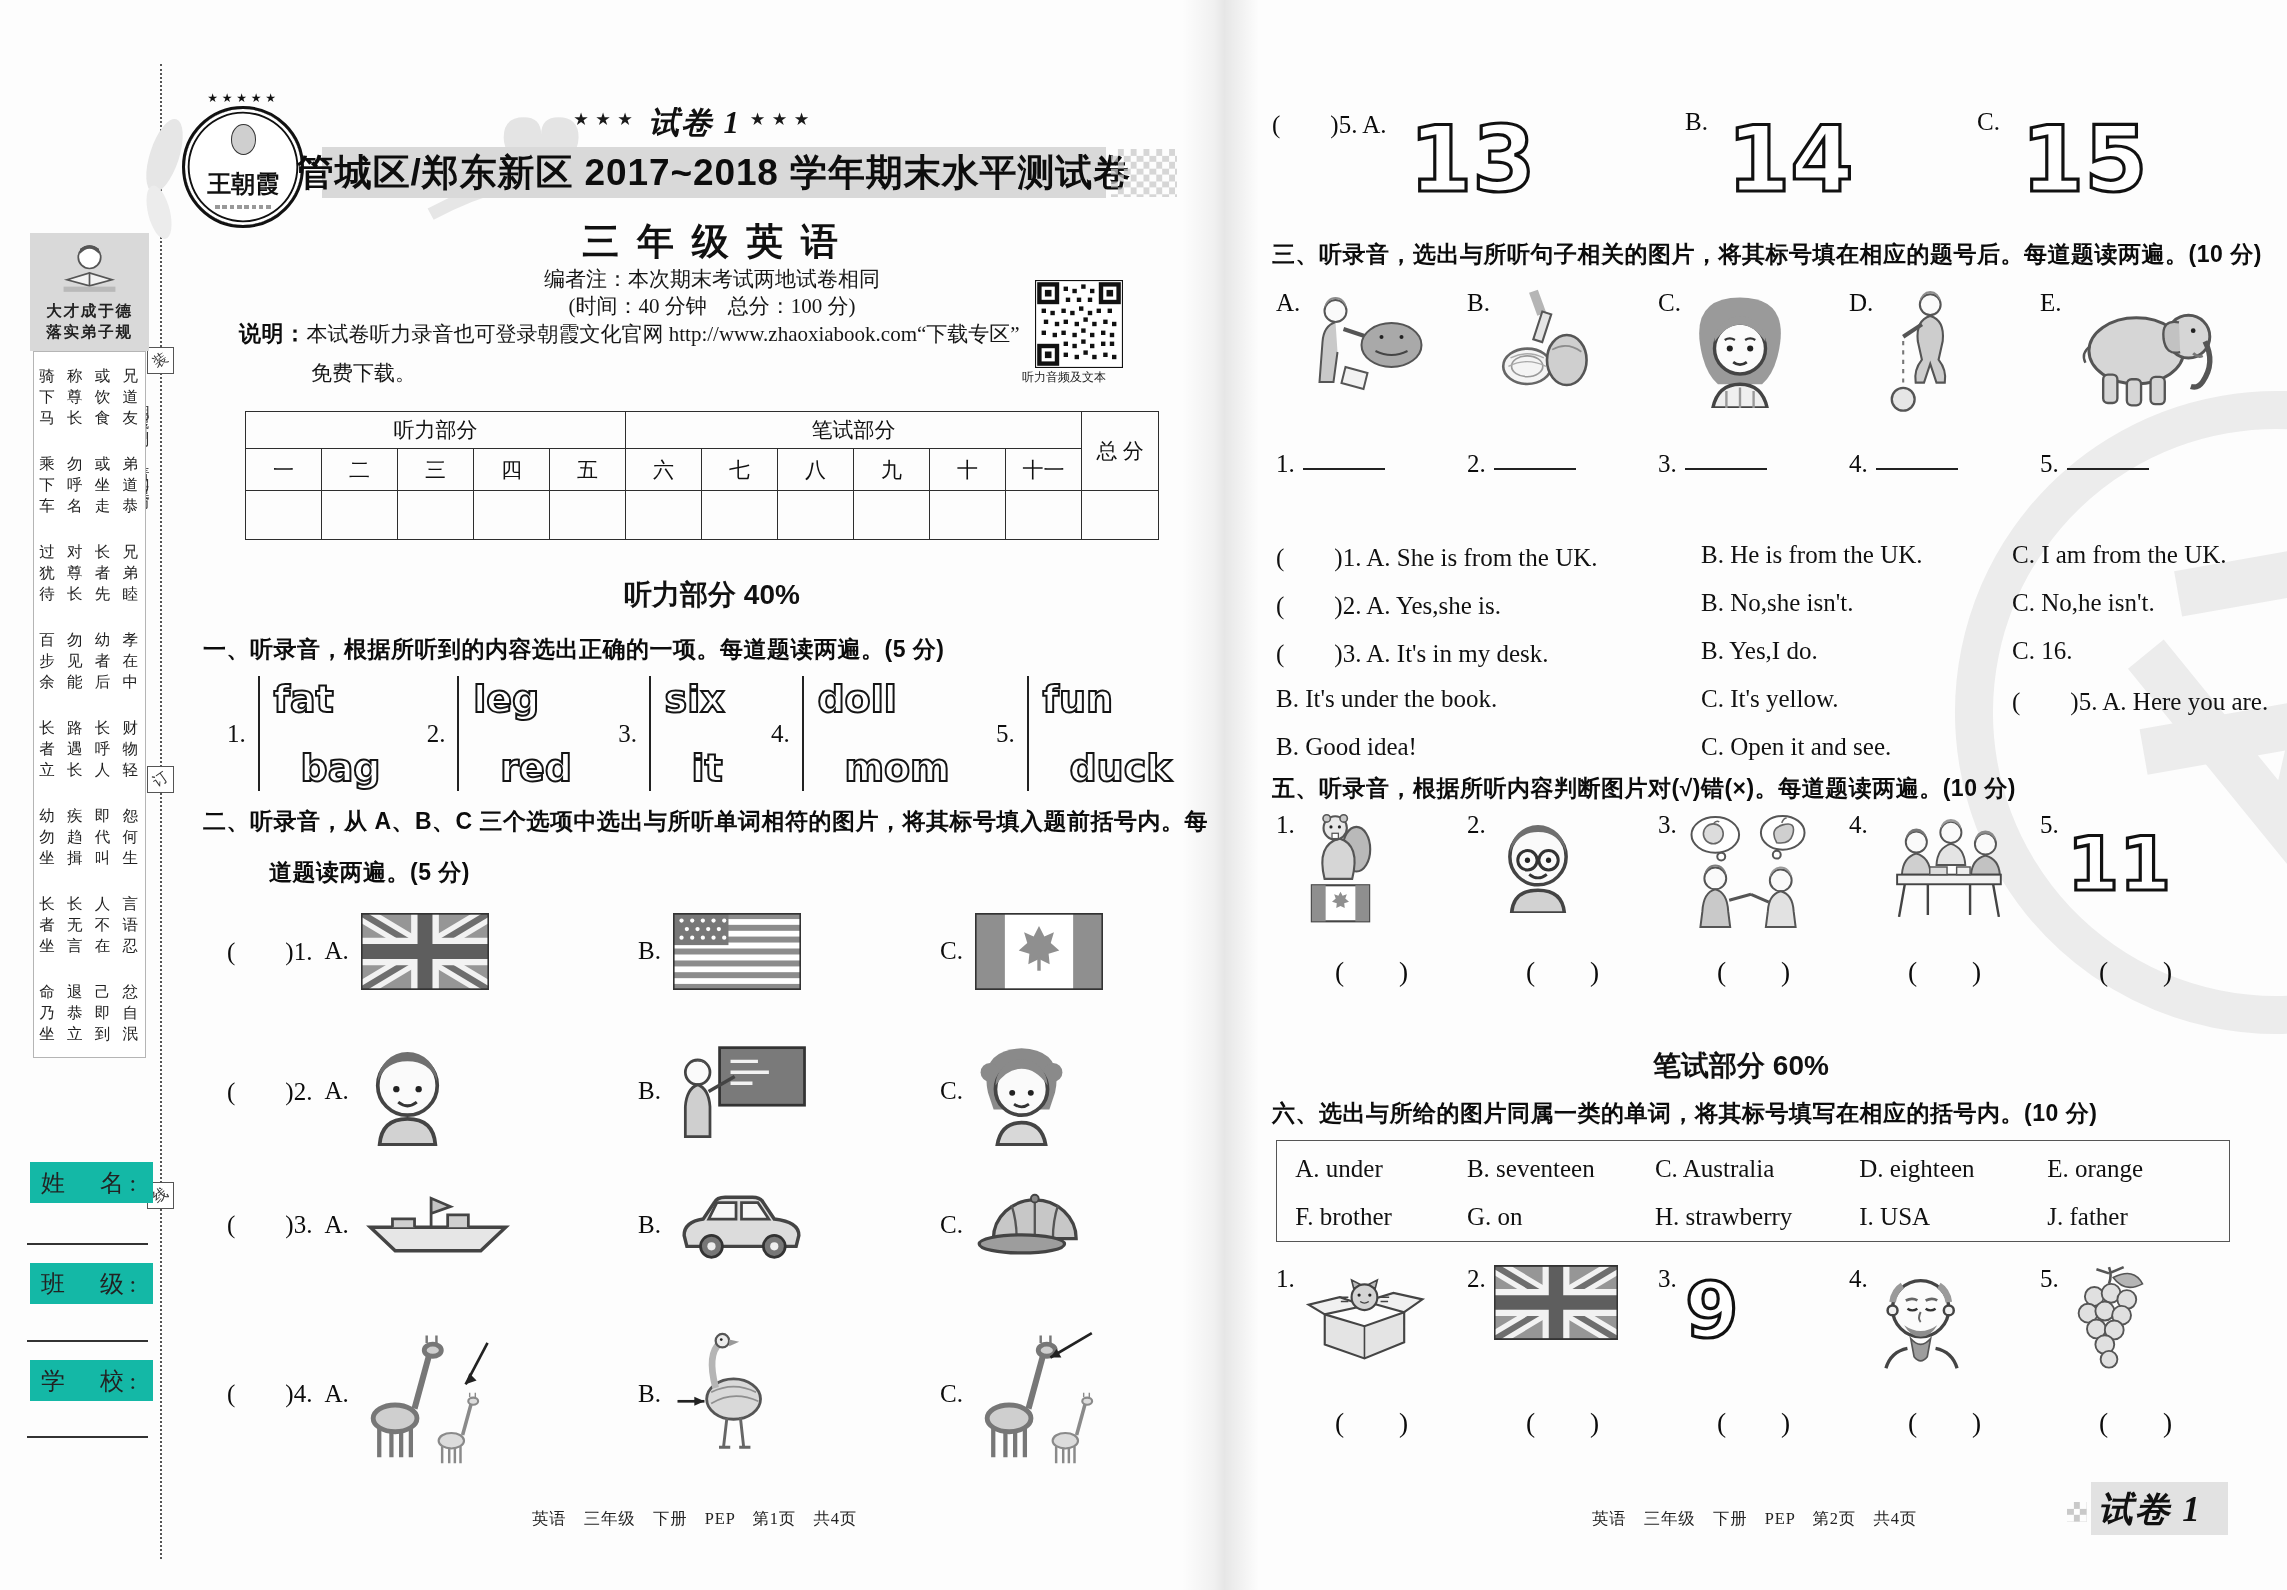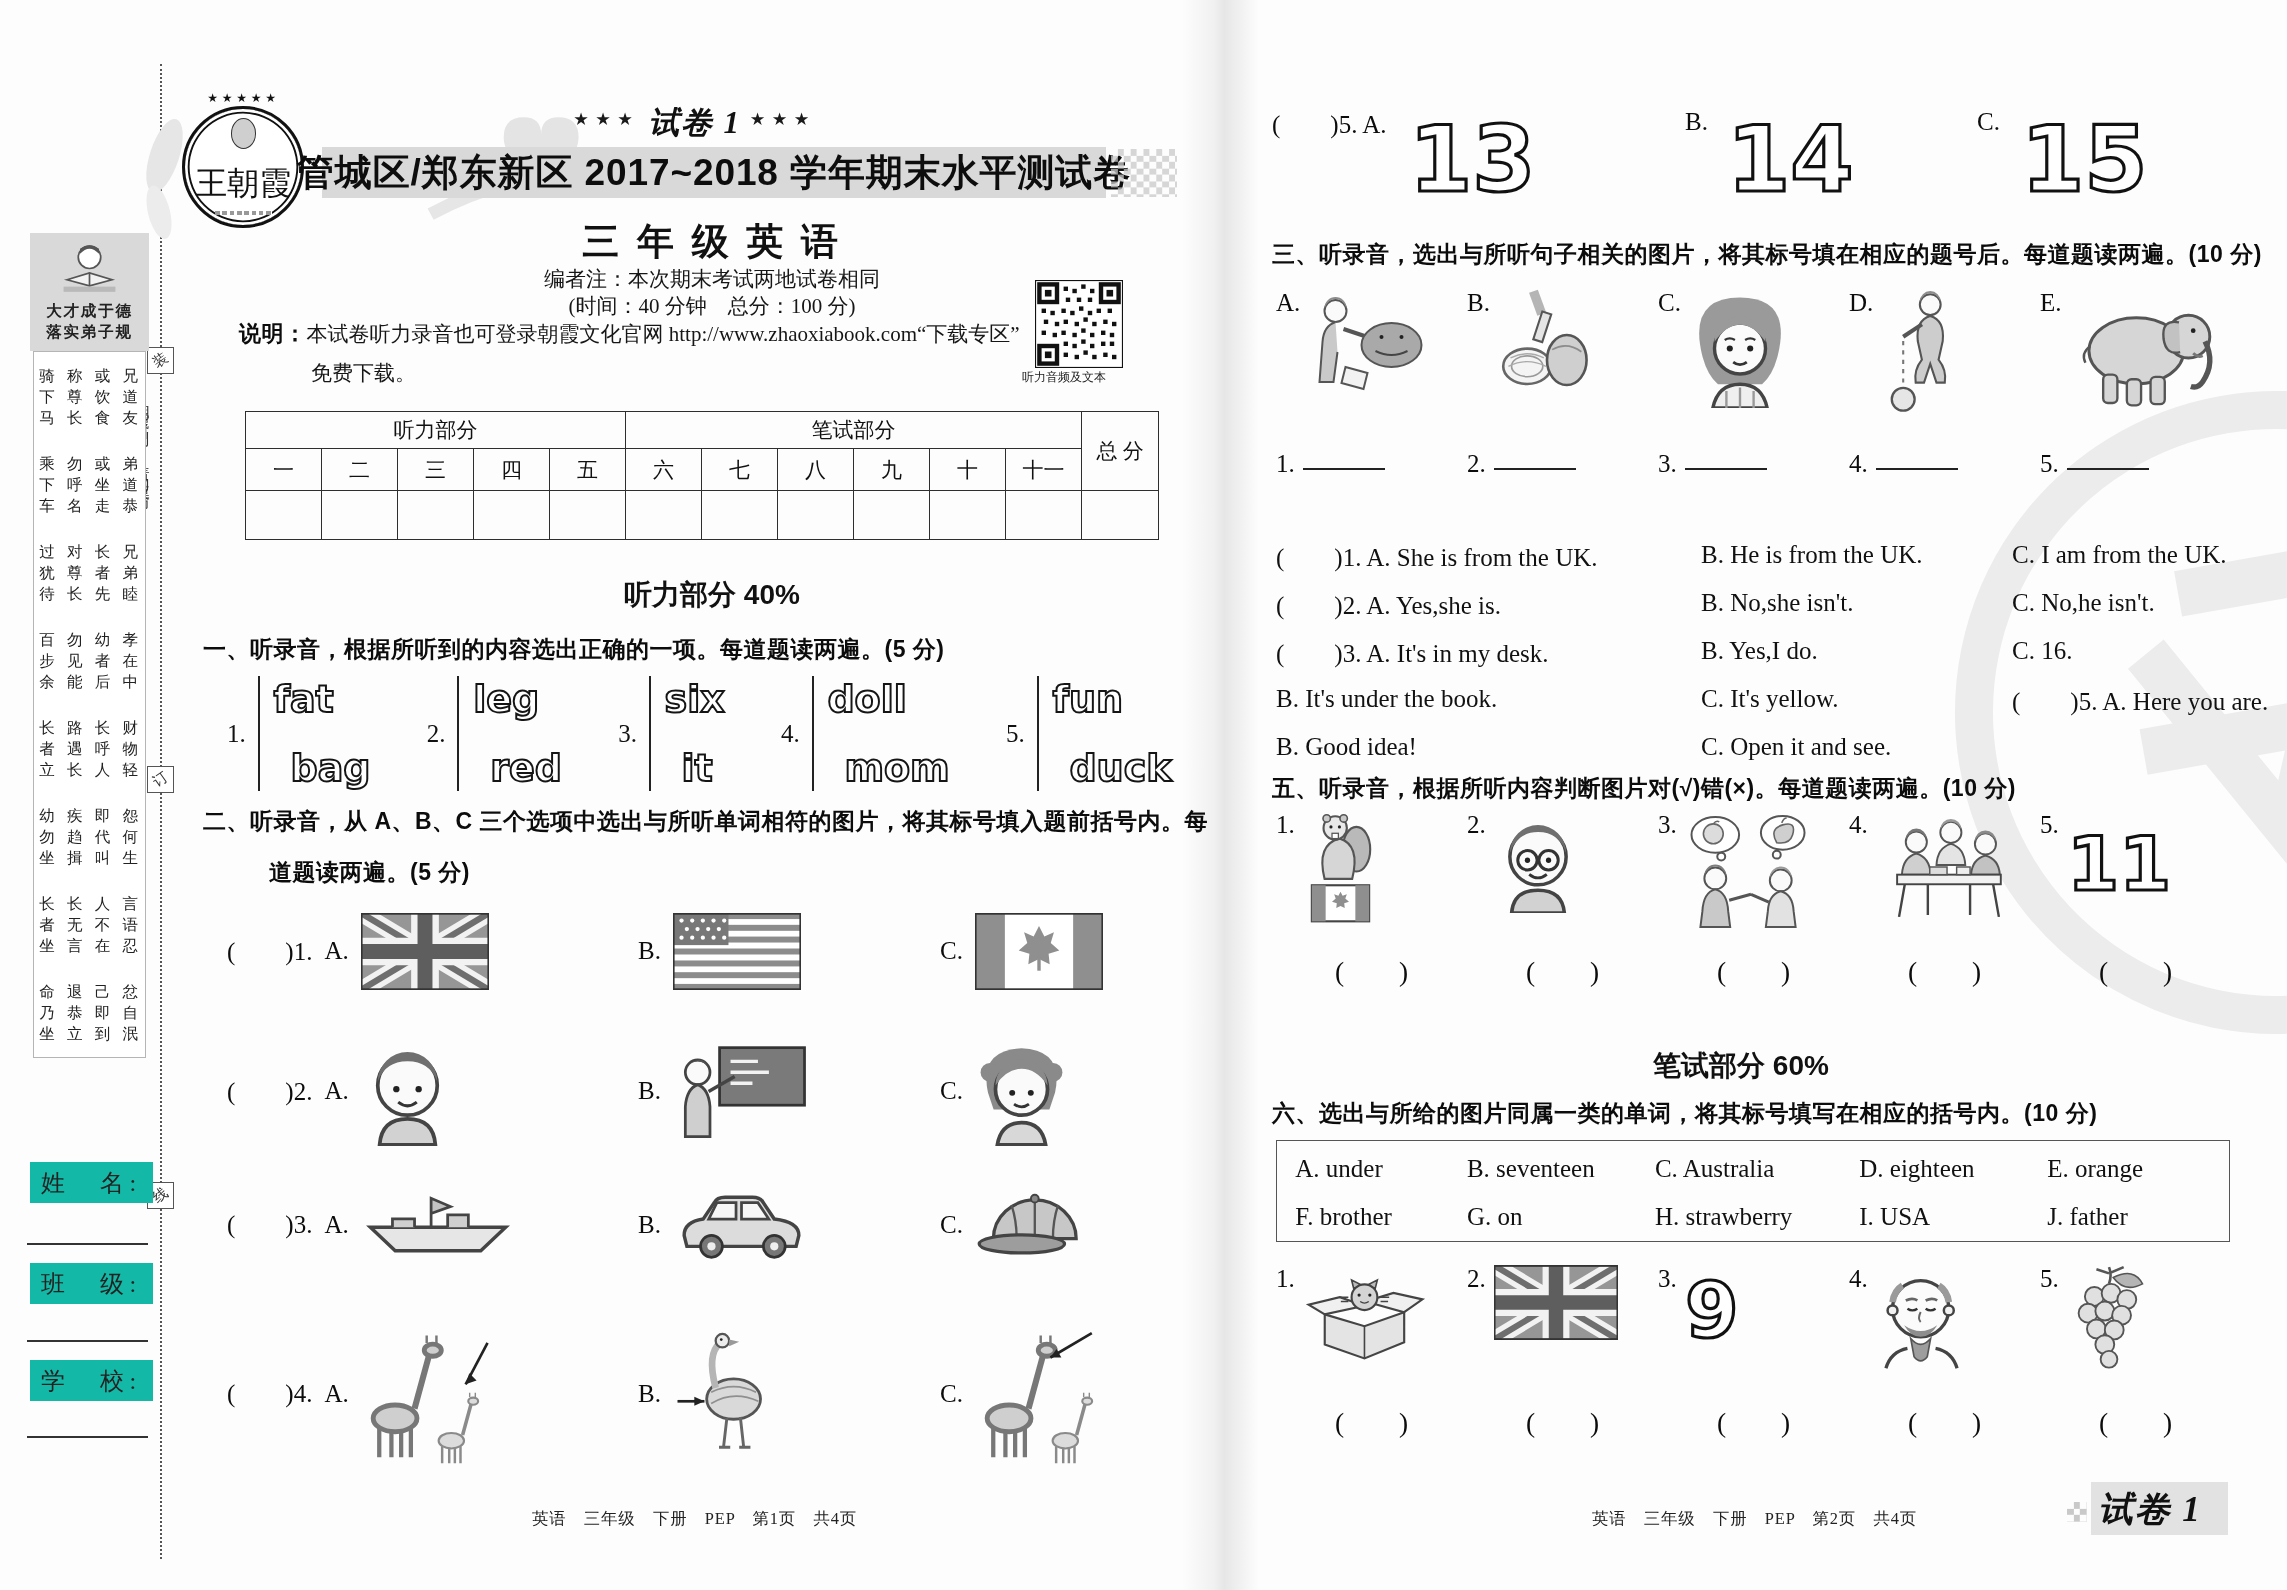--- a/index.html
+++ b/index.html
@@ -28,38 +28,38 @@
 .fieldlab{left:30px;background:#14b8a6;padding:4.6px 11px;font-size:24px;font-family:"Liberation Serif",serif;color:#222;letter-spacing:5.5px;white-space:nowrap}
 .fieldline{left:27.4px;width:121px;border-top:2.3px solid #333;height:0}
 
 #starline{left:393px;top:102px;width:603px;text-align:center;white-space:nowrap}
 .stars{font-size:17.4px;letter-spacing:6.4px;color:#1a1a1a;vertical-align:8.2px}
 .papertag{font-family:"Liberation Serif",serif;font-style:italic;font-weight:bold;font-size:31px;letter-spacing:1.8px;margin:0 9.1px}
 #logo{left:175px;top:93px;width:137px;height:139px}
 .logo-stars{position:absolute;top:-1.8px;left:0;width:137px;text-align:center;font-size:12px;letter-spacing:3.7px;color:#111}
 .logo-ring{position:absolute;top:12.8px;left:7.3px;width:122px;height:122px;border-radius:50%;border:3.7px solid #111;box-shadow:inset 0 0 0 2.7px #fff,inset 0 0 0 4.6px #111;background:#fff;display:flex;flex-direction:column;align-items:center;justify-content:center}
 .logo-portrait{width:25.6px;height:31px;border-radius:50%;background:#cfcfcf;border:1.8px solid #333}
-.logo-text{font-size:32px;font-weight:normal;margin-top:13px}
+.logo-text{font-size:24px;font-weight:bold;margin-top:13px}
 .logo-sub{width:57px;height:4.6px;margin-top:4.6px;background:repeating-linear-gradient(90deg,#999 0 4.6px,#fff 4.6px 7.3px)}
 #titlebar{left:322px;top:147px;width:784px;height:51px;background:#d9d9d9;display:flex;align-items:center;justify-content:center;font-weight:700;font-size:37px;letter-spacing:0.9px;color:#0d0d0d;white-space:nowrap}
 #subject{left:365px;top:217px;width:694px;font-weight:700;font-size:37px;letter-spacing:3.7px;white-space:nowrap}
 .kai{font-family:"Liberation Serif",serif;font-size:21px;color:#161616;white-space:nowrap}
 #scoretable{left:245px;top:411px;border-collapse:collapse}
 #scoretable td{border:1.8px solid #2e2e2e;text-align:center;font-family:"Liberation Serif",serif;font-size:21px;color:#111}
 .tcol{width:76px;height:42px}
 .thead{height:37px}
 .tblank{height:49px}
 #qr{left:1035px;top:280px}
 #qrcap{left:1022px;top:369px;width:115px;font-size:12px;font-family:"Liberation Serif",serif;color:#222}
 
 .s1item{display:flex;align-items:center}
 .s1num{font-family:"Liberation Serif",serif;font-size:25px;margin-right:12px}
 .s1box{border-left:2.3px solid #222;height:115px;padding:3.7px 5.5px 3.7px 13.7px;display:flex;flex-direction:column;justify-content:space-between}
 .s1w{font-size:38px}
-.s1b{margin-left:17px}
+.s1b{margin-left:27px}
 
 .s2row{position:absolute;left:0;width:955px;display:flex;align-items:center}
 .s2col{display:flex;align-items:center;gap:12px}
 
 .row5{display:flex}
 .cell5{width:191px;display:flex;align-items:flex-start;gap:8.2px}
 .blankline{display:inline-block;width:82px;border-bottom:2.3px solid #222;height:20px}
 .s4grid{display:grid;grid-template-columns:425px 311px 1fr}
 .s4grid span{font-family:"Liberation Serif",serif;font-size:25px;height:48px;white-space:nowrap}
 .wordbox{border:1.8px solid #555;display:grid;grid-template-columns:1.05fr 1.15fr 1.25fr 1.15fr 1fr;align-items:center;padding:3.7px 18.3px}

